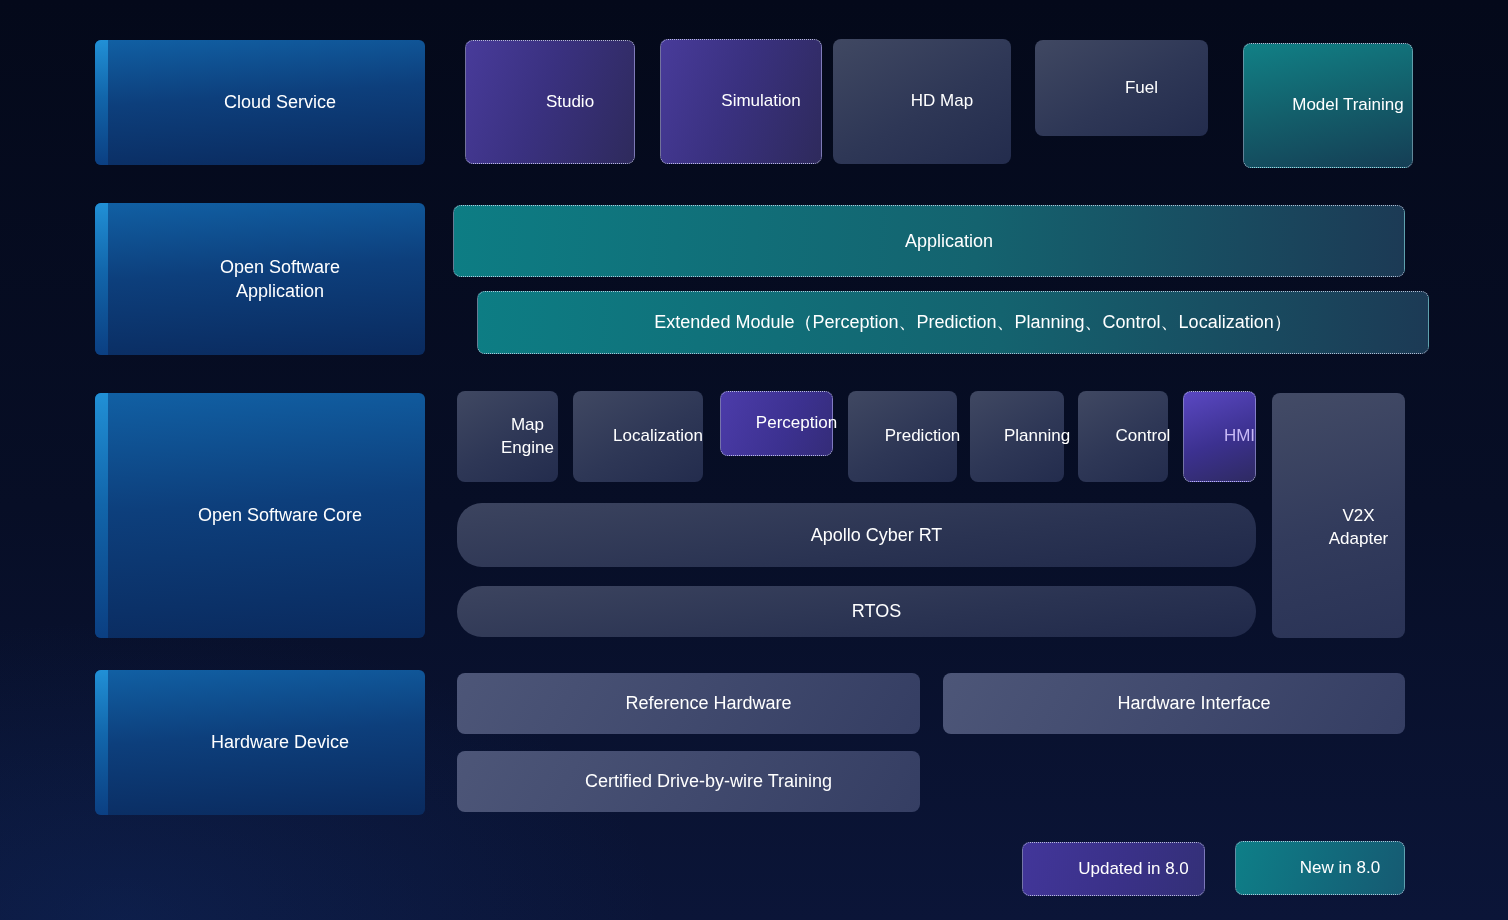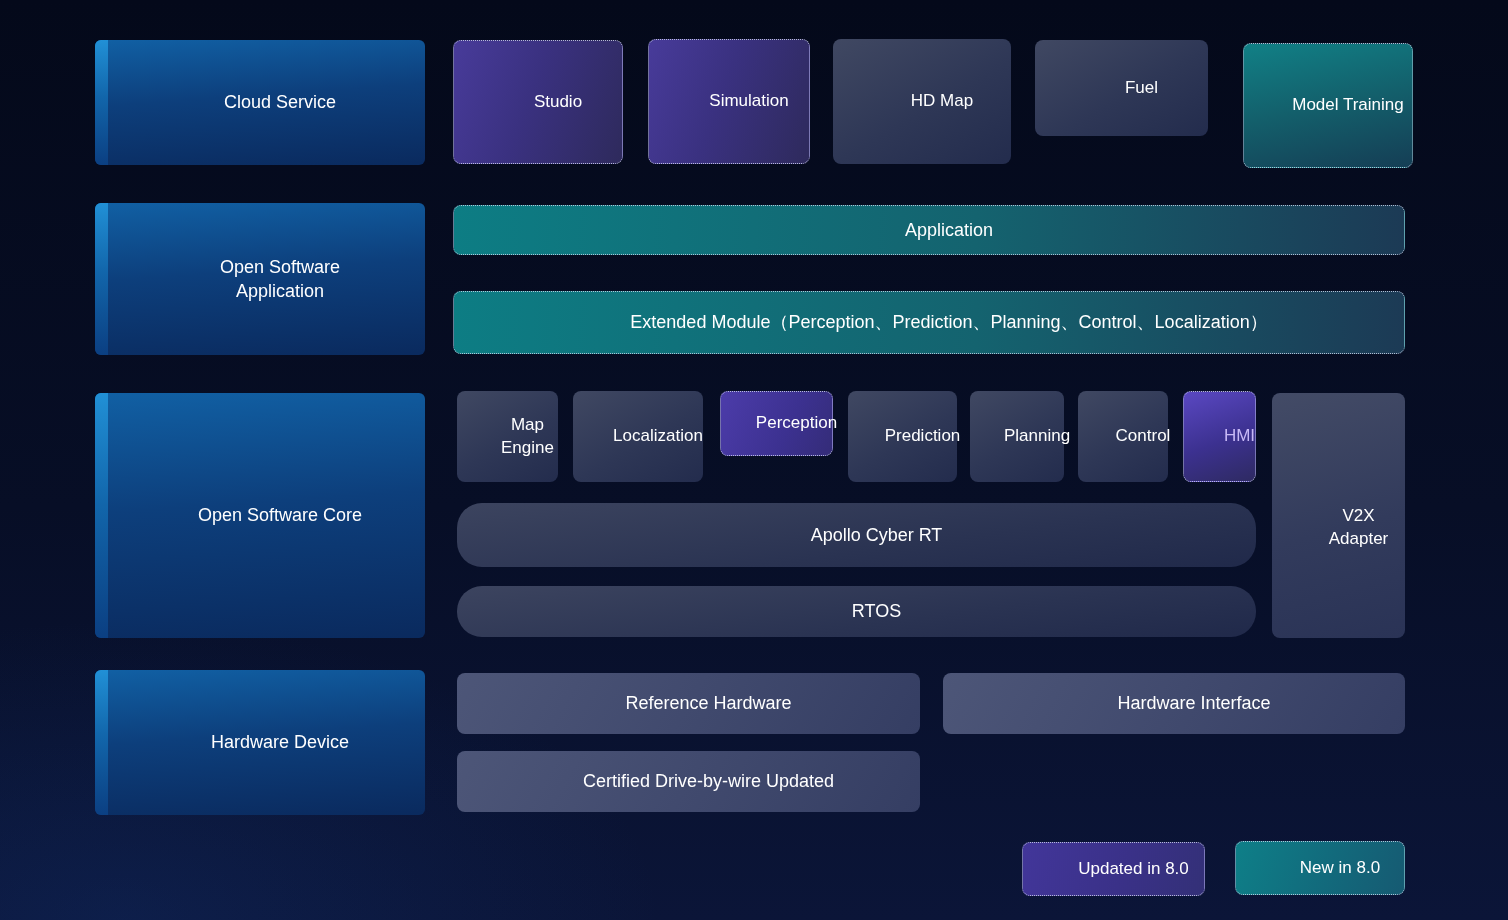--- a/index.html
+++ b/index.html
@@ -29,21 +29,21 @@
     font-size:18px;
   }
   .blue .strip{
     position:absolute;left:0;top:0;bottom:0;width:13px;
     background:linear-gradient(180deg,#2190d6 0%,#1266ab 45%,#0b3f82 100%);
     border-radius:6px 0 0 6px;
   }
   .blue .lbl{max-width:185px;}
   
   .dashed{border:1.5px dotted rgba(205,212,233,0.85);}
-  .purple{background:linear-gradient(110deg,#483b9a 0%,#3a3180 45%,#2e2a5c 100%);}
+  .purple{background:linear-gradient(110deg,#483b9a 0%,#3a3180 45%,#2e2a5c 100%);margin-left:12px;}
   .purple-bright{background:linear-gradient(115deg,#4c3caa 0%,#3c3190 60%,#342c78 100%);}
   .hmi{background:linear-gradient(160deg,#5a48c2 0%,#3c3190 55%,#2e2a62 100%);color:#c8b9f6;}
   .teal{background:linear-gradient(93deg,#0d7d84 0%,#14636f 55%,#1c3a55 100%);font-size:18px;}
   .teal-v{background:linear-gradient(168deg,#118086 0%,#135f6b 50%,#153e55 100%);margin-left:8px;}
   .legend-purple{background:linear-gradient(110deg,#42369a 0%,#3a3188 55%,#333077 100%);}
   .legend-teal{background:linear-gradient(110deg,#0e7f88 0%,#126a7c 55%,#165a72 100%);}
   
   .slate{background:linear-gradient(150deg,#404862 0%,#2e3756 55%,#232c4d 100%);}
   .slate-bar{background:linear-gradient(172deg,#3c445f 0%,#2a3352 60%,#20294a 100%);font-size:18px;border-radius:25px;}
   .slate-tall{background:linear-gradient(165deg,#434b66 0%,#323b5c 55%,#2a3356 100%);}
@@ -72,24 +72,24 @@
     <span class="lbl">Fuel</span>
   </div>
   <div class="box teal-v dashed" style="left:1235px;top:43px;width:170px;height:125px">
     <span class="lbl">Model Training</span>
   </div>
 
   <div class="box blue" style="left:95px;top:203px;width:330px;height:152px">
     <span class="strip"></span>
     <span class="lbl">Open Software Application</span>
   </div>
-  <div class="box teal dashed" style="left:453px;top:205px;width:952px;height:50px">
+  <div class="box teal dashed" style="left:453px;top:205px;width:952px;height:72px">
     <span class="lbl">Application</span>
   </div>
-  <div class="box teal dashed" style="left:453px;top:291px;width:952px;height:63px">
+  <div class="box teal dashed" style="left:477px;top:291px;width:952px;height:63px">
     <span class="lbl">Extended Module（Perception、Prediction、Planning、Control、Localization）</span>
   </div>
 
   <div class="box blue" style="left:95px;top:393px;width:330px;height:245px">
     <span class="strip"></span>
     <span class="lbl">Open Software Core</span>
   </div>
   <div class="box slate" style="left:457px;top:391px;width:101px;height:91px">
     <span class="lbl">Map Engine</span>
   </div>
@@ -125,21 +125,21 @@
     <span class="strip"></span>
     <span class="lbl">Hardware Device</span>
   </div>
   <div class="box slate-light" style="left:457px;top:673px;width:463px;height:61px">
     <span class="lbl">Reference Hardware</span>
   </div>
   <div class="box slate-light" style="left:943px;top:673px;width:462px;height:61px">
     <span class="lbl">Hardware Interface</span>
   </div>
   <div class="box slate-light" style="left:457px;top:751px;width:463px;height:61px">
-    <span class="lbl">Certified Drive-by-wire Updated</span>
+    <span class="lbl">Certified Drive-by-wire Training</span>
   </div>
 
   <div class="box legend-purple dashed" style="left:1022px;top:842px;width:183px;height:54px">
     <span class="lbl">Updated in 8.0</span>
   </div>
   <div class="box legend-teal dashed" style="left:1235px;top:841px;width:170px;height:54px">
     <span class="lbl">New in 8.0</span>
   </div>
 
 </div>

